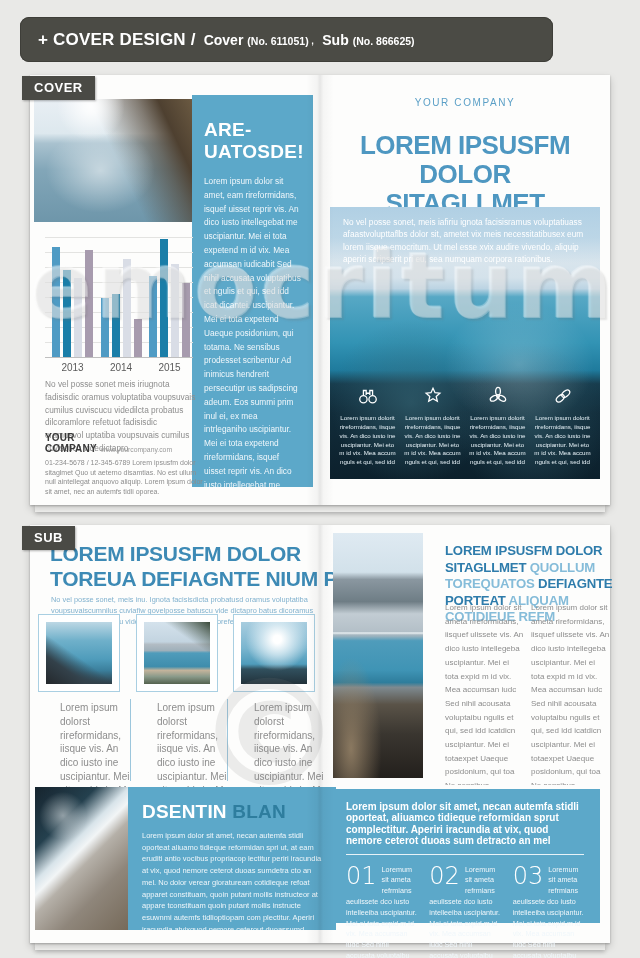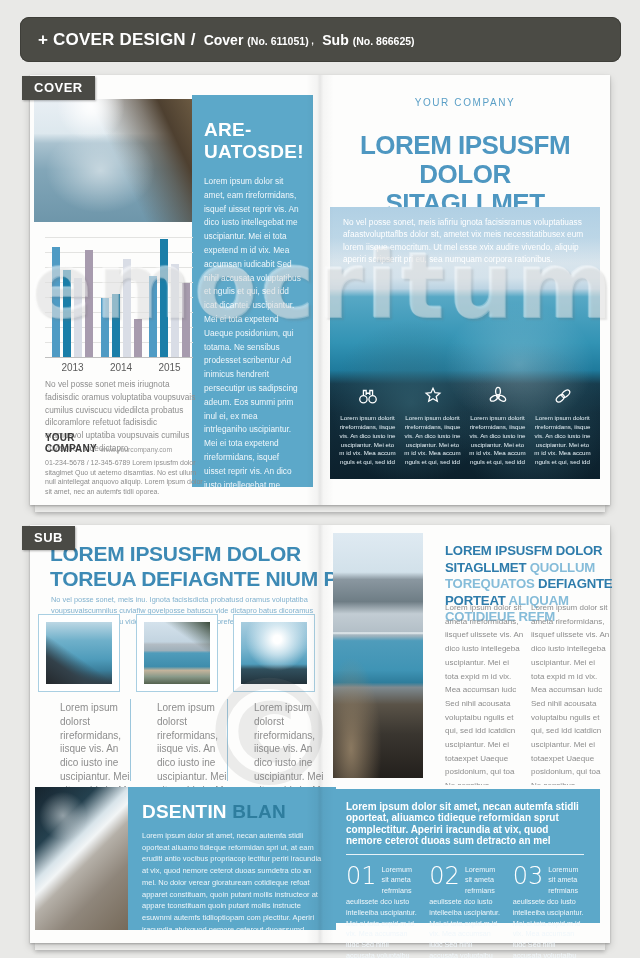--- a/index.html
+++ b/index.html
@@ -6,21 +6,21 @@
   body{
     width:640px;height:958px;position:relative;overflow:hidden;
     background:#e9e9e7;
     font-family:"Liberation Sans","DejaVu Sans",sans-serif;
     -webkit-font-smoothing:antialiased;
   }
   .pre{white-space:pre-line;}
 
   
   .header-bar{
-    position:absolute;left:20px;top:17px;width:601px;height:45px;
+    position:absolute;left:20px;top:17px;width:533px;height:45px;
     background:#4b4b45;border-radius:9px;box-sizing:border-box;
     display:flex;align-items:center;padding:0 18px;color:#fff;
     box-shadow:inset 0 0 0 1px #3e3e39;
   }
   .header-bar .h-main{font-size:17px;font-weight:bold;letter-spacing:0.2px;}
   .header-bar .h-item{font-size:14px;font-weight:bold;margin-left:8px;}
   .header-bar .h-no{font-size:10.5px;font-weight:bold;margin-left:4px;position:relative;top:1px;}
   .header-bar .h-sep{font-size:13px;margin-left:2px;}
 
   

